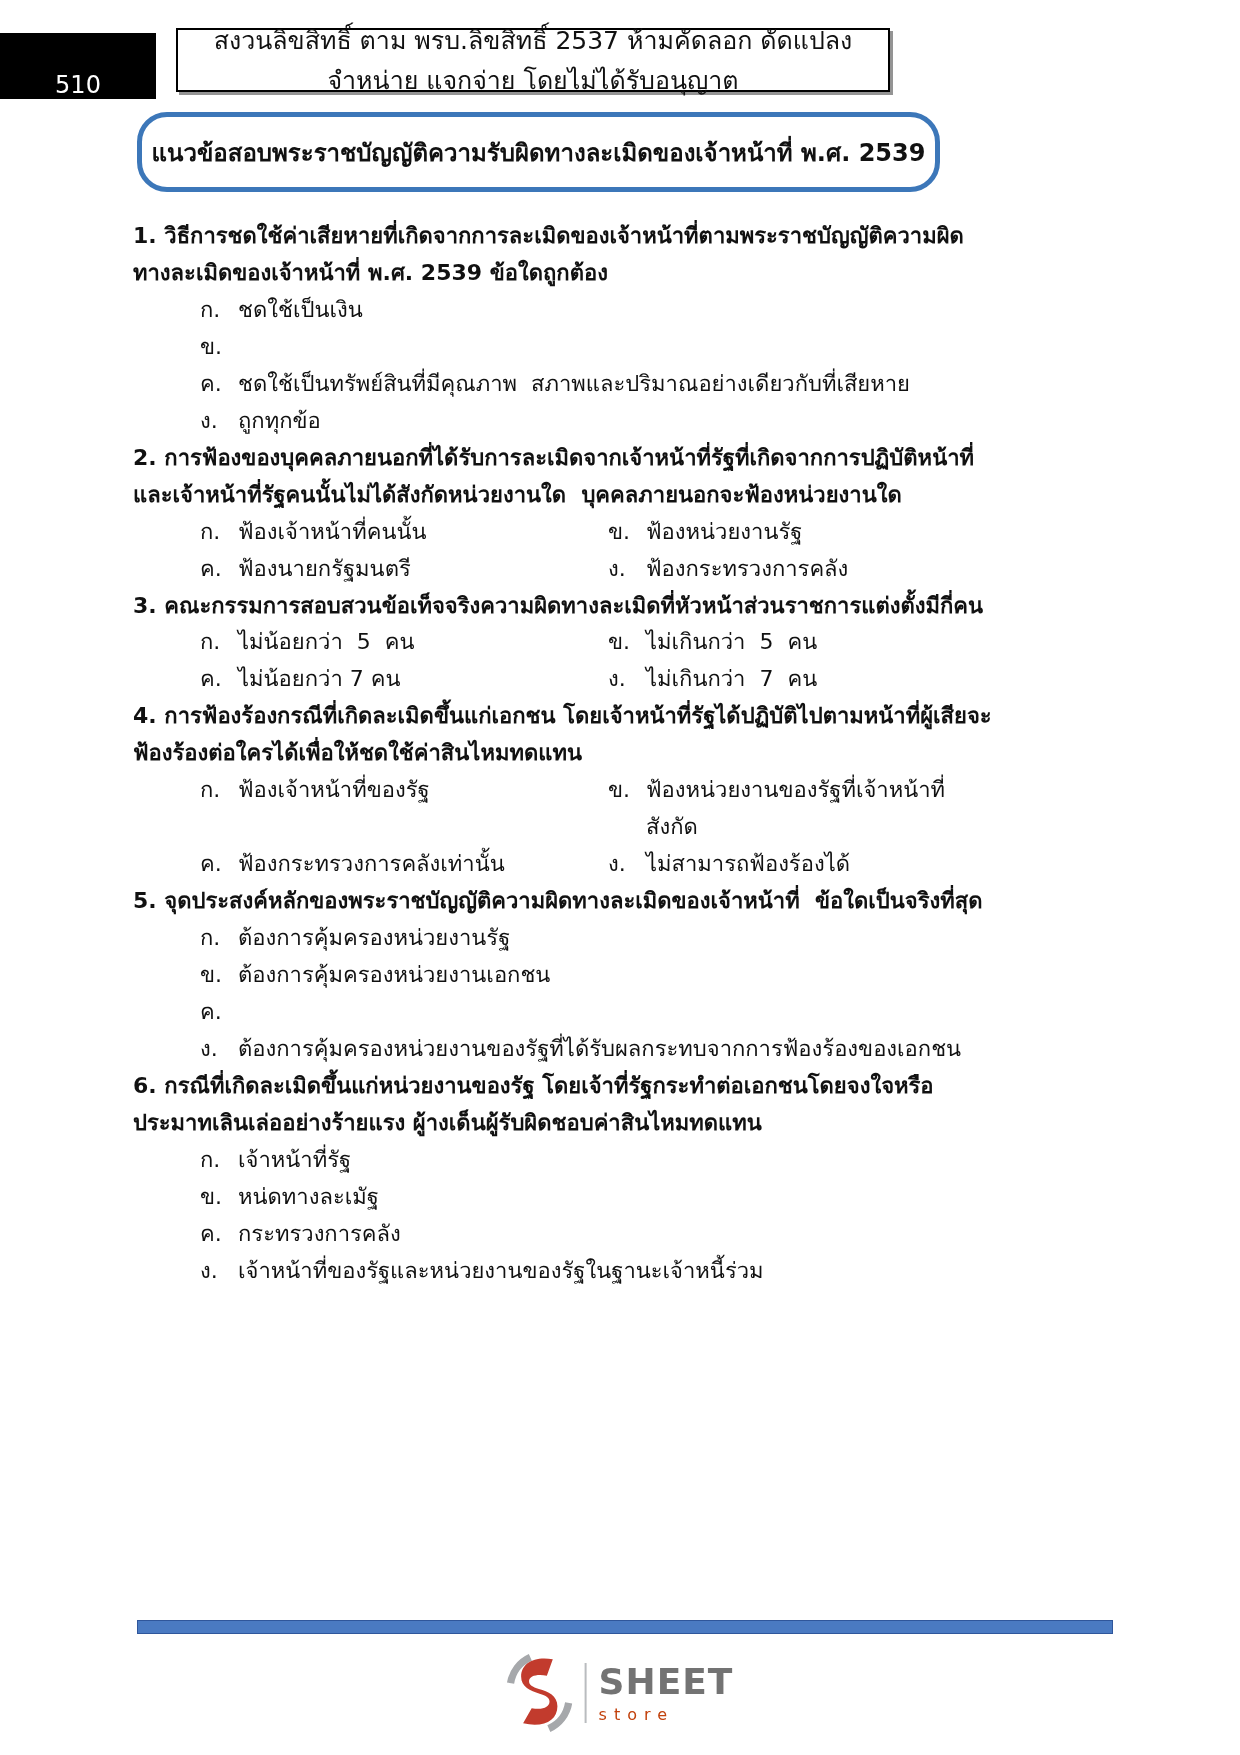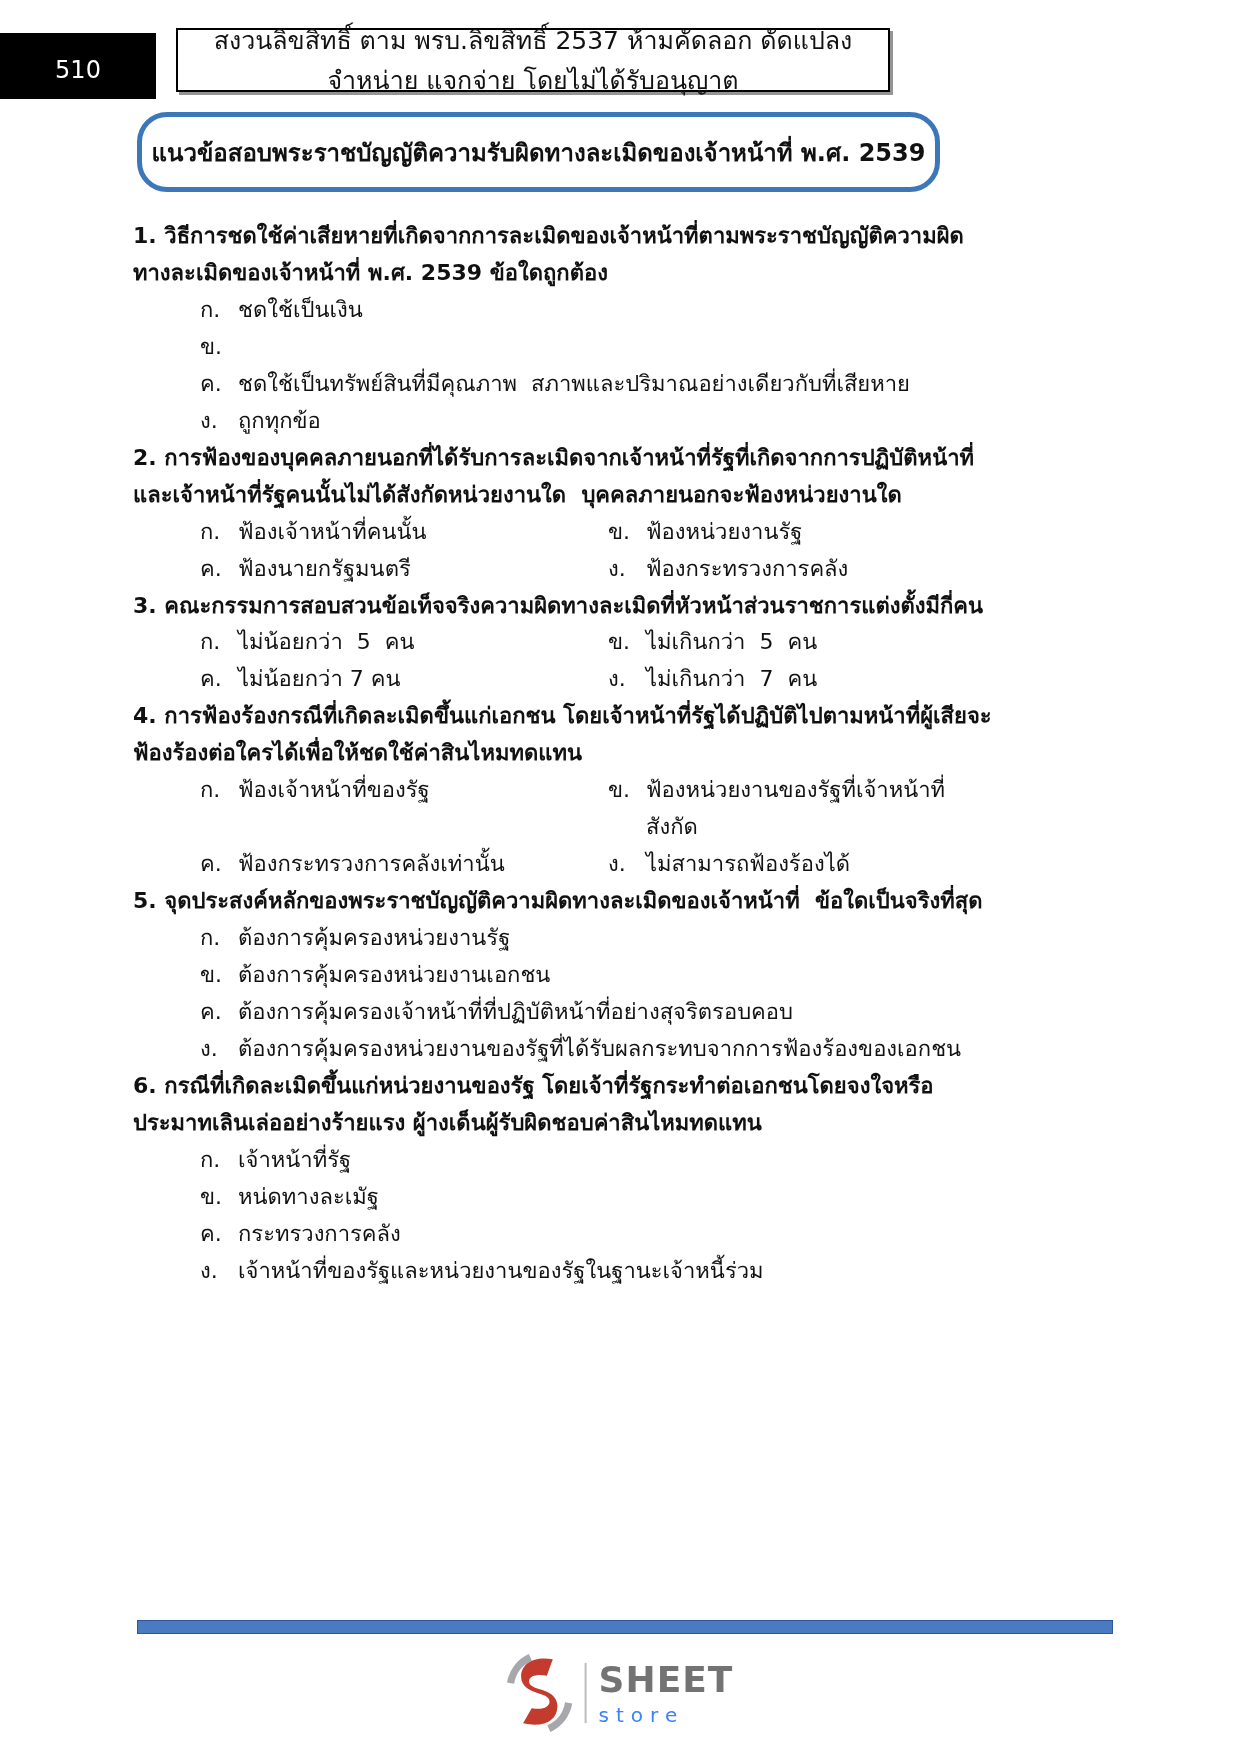--- a/index.html
+++ b/index.html
@@ -5,21 +5,21 @@
   html,body { margin:0; padding:0; background:#ffffff; }
   .page {
     position:relative; width:1240px; height:1755px; background:#ffffff;
     font-family:"DejaVu Sans","Liberation Sans",sans-serif; color:#111;
     overflow:hidden;
   }
 
   
   .page-number-box {
     position:absolute; left:0; top:33px; width:156px; height:66px;
-    background:#000; color:#fff; display:flex; align-items:center; justify-content:center;
+    background:#000; color:#fff; display:flex; align-items:flex-end; justify-content:center;
     font-size:24px; padding-top:8px; box-sizing:border-box;
   }
   .copyright-box {
     position:absolute; left:176px; top:28px; width:714px; height:64px;
     background:#fff; border:2px solid #000; box-shadow:3px 3px 0 rgba(60,60,60,.55);
     display:flex; align-items:center; justify-content:center;
     font-size:25px; text-align:center; box-sizing:border-box;
   }
 
   
@@ -52,21 +52,21 @@
   .logo {
     position:absolute; left:50%; top:1652px; transform:translateX(-50%);
     display:flex; align-items:center; gap:12px;
   }
   .logo-sep { width:2px; height:60px; background:#b9bcbf; }
   .logo-text { display:flex; flex-direction:column; line-height:1; }
   .logo-title {
     font-size:36px; font-weight:bold; color:#737373; letter-spacing:1px;
   }
   .logo-subtitle {
-    font-size:20px; color:#3b82f6; letter-spacing:7px; margin-top:7px;
+    font-size:16px; color:#c2410c; letter-spacing:7px; margin-top:7px;
   }
 </style>
 </head>
 <body>
 
 <div class="page">
 
   <div class="page-number-box">
     <span>510</span>
   </div>
@@ -169,21 +169,20 @@
           <div class="choice">
             <span class="choice-label">ก.</span>
             <span class="choice-text">ต้องการคุ้มครองหน่วยงานรัฐ</span>
           </div>
           <div class="choice">
             <span class="choice-label">ข.</span>
             <span class="choice-text">ต้องการคุ้มครองหน่วยงานเอกชน</span>
           </div>
           <div class="choice">
             <span class="choice-label">ค.</span>
-            <span class="choice-text">ต้องการคุ้มครองเจ้าหน้าที่ที่ปฏิบัติหน้าที่อย่างสุจริตรอบคอบ</span>
           </div>
           <div class="choice">
             <span class="choice-label">ง.</span>
             <span class="choice-text">ต้องการคุ้มครองหน่วยงานของรัฐที่ได้รับผลกระทบจากการฟ้องร้องของเอกชน</span>
           </div>
         </div>
       </section>
       <section class="question">
         <p class="q-line"><span>6. </span><span>กรณีที่เกิดละเมิดขึ้นแก่หน่วยงานของรัฐ โดยเจ้าที่รัฐกระทำต่อเอกชนโดยจงใจหรือประมาทเลินเล่ออย่างร้ายแรง ผู้างเด็นผู้รับผิดชอบค่าสินไหมทดแทน</span></p>
         <div class="choices cols-1">

